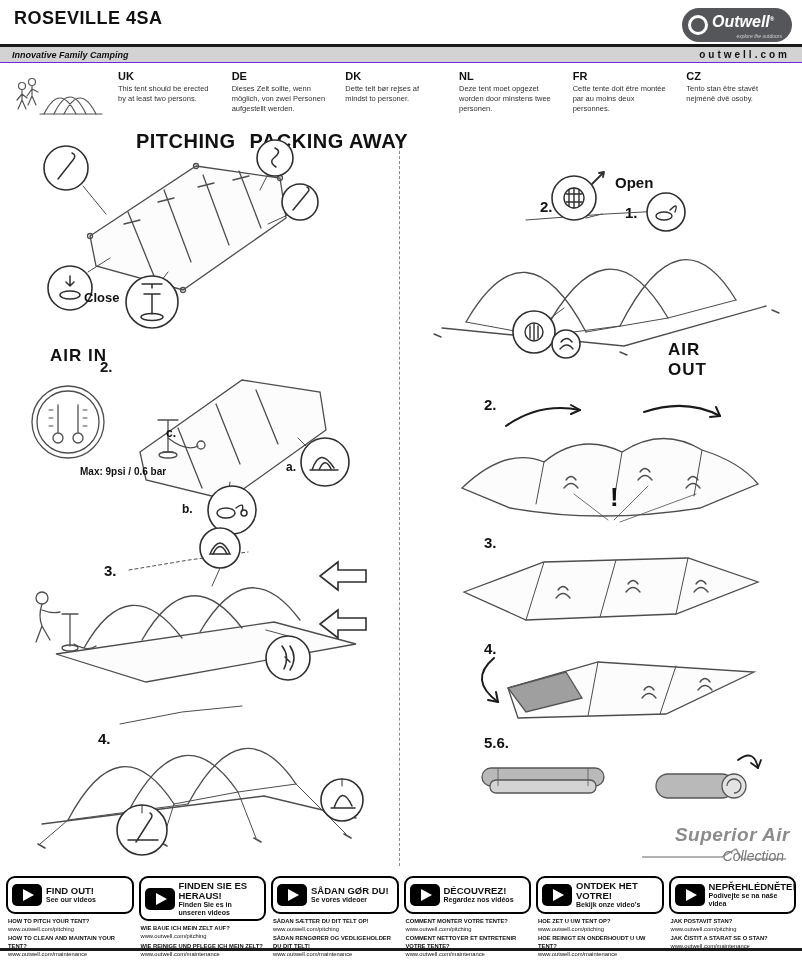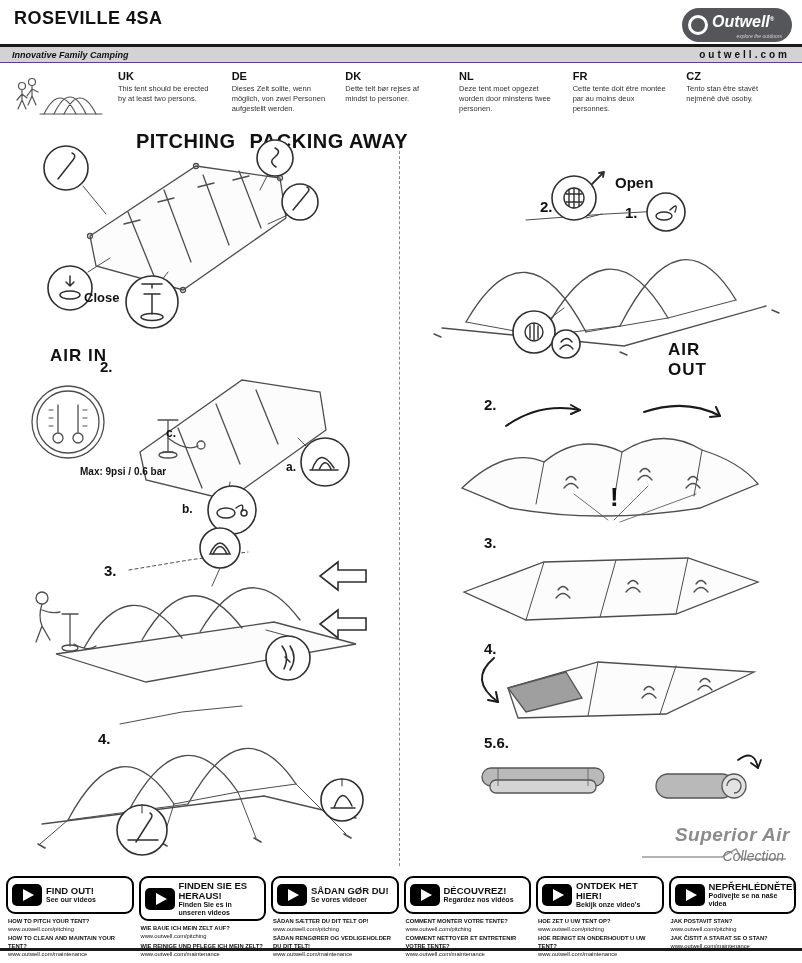--- a/index.html
+++ b/index.html
@@ -430,21 +430,21 @@
 
     <div class="fbox">
       <div class="fbox-border">
         <span class="play">
             <svg width="30" height="22" viewBox="0 0 30 22">
               <rect width="30" height="22" rx="5" fill="#000"></rect>
               <polygon points="11,5 22,11 11,17" fill="#fff"></polygon>
             </svg>
           </span>
         <span class="fbox-head">
-          <b class="fbox-headline">ONTDEK HET HIER!</b>
+          <b class="fbox-headline">ONTDEK HET VOTRE!</b>
           <span class="fbox-sub">Bekijk onze video's</span>
         </span>
       </div>
       <div class="fbox-qa">
         <div class="q">HOE ZET U UW TENT OP?</div>
         <div class="u">www.outwell.com/pitching</div>
         <div class="q">HOE REINIGT EN ONDERHOUDT U UW TENT?</div>
         <div class="u">www.outwell.com/maintenance</div>
       </div>
     </div>

